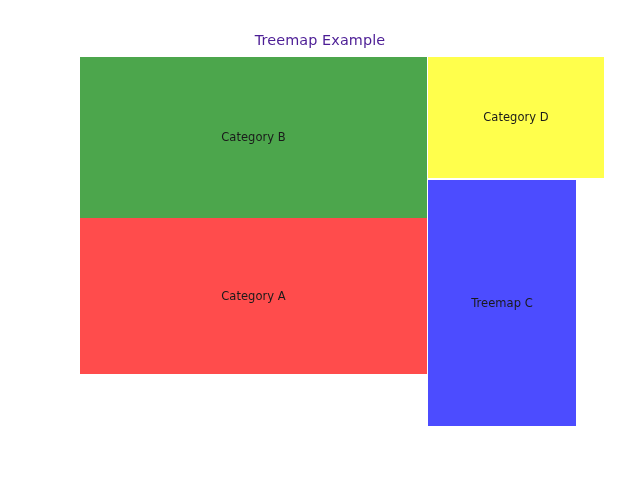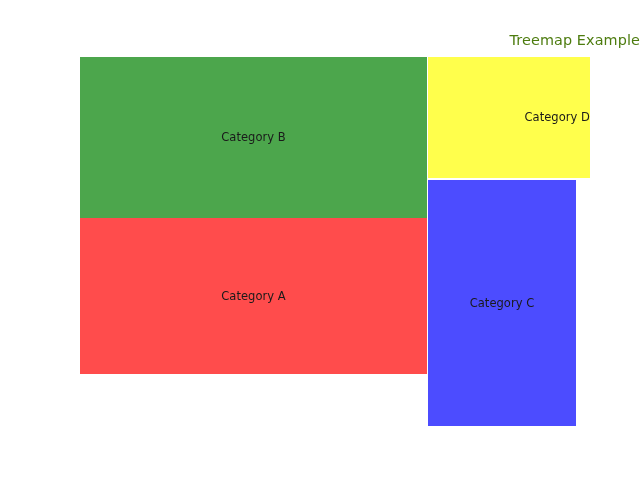--- a/index.html
+++ b/index.html
@@ -21,23 +21,23 @@
     height: 480px;
     background: #ffffff;
   }
 
   
   #chart-title {
     position: absolute;
     left: 0;
     top: 31px;
     width: 640px;
-    text-align: right;
+    text-align: center;
     font-size: 14.4px;
-    color: #4d7c0f;
+    color: #4c1d95;
     letter-spacing: 0.1px;
     line-height: 18px;
     white-space: nowrap;
   }
 
   
   #treemap-area {
     position: absolute;
     left: 80px;
     top: 57px;
@@ -74,22 +74,22 @@
   <div id="treemap-area">
 
     <div class="treemap-tile" style="left: 0px; top: 0px; width: 347px; height: 161px; background: rgb(76, 166, 76);">
       <span class="tile-label">Category B</span>
     </div>
 
     <div class="treemap-tile" style="left: 0px; top: 161px; width: 347px; height: 156px; background: rgb(255, 76, 76);">
       <span class="tile-label">Category A</span>
     </div>
 
-    <div class="treemap-tile" style="left: 348px; top: 0px; width: 162px; height: 121px; background: rgb(255, 255, 76); justify-content: flex-end;">
+    <div class="treemap-tile" style="left: 348px; top: 0px; width: 176px; height: 121px; background: rgb(255, 255, 76);">
       <span class="tile-label">Category D</span>
     </div>
 
     <div class="treemap-tile" style="left: 348px; top: 123px; width: 148px; height: 246px; background: rgb(76, 76, 255);">
-      <span class="tile-label">Category C</span>
+      <span class="tile-label">Treemap C</span>
     </div>
 
   </div>
 </div>
 
 </body></html>

